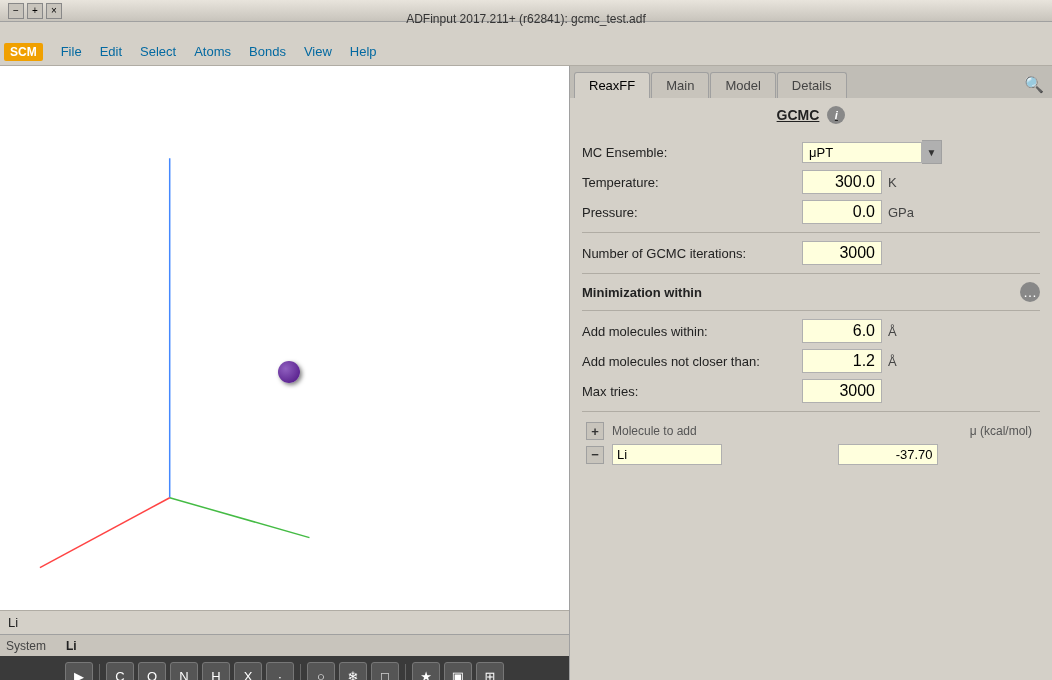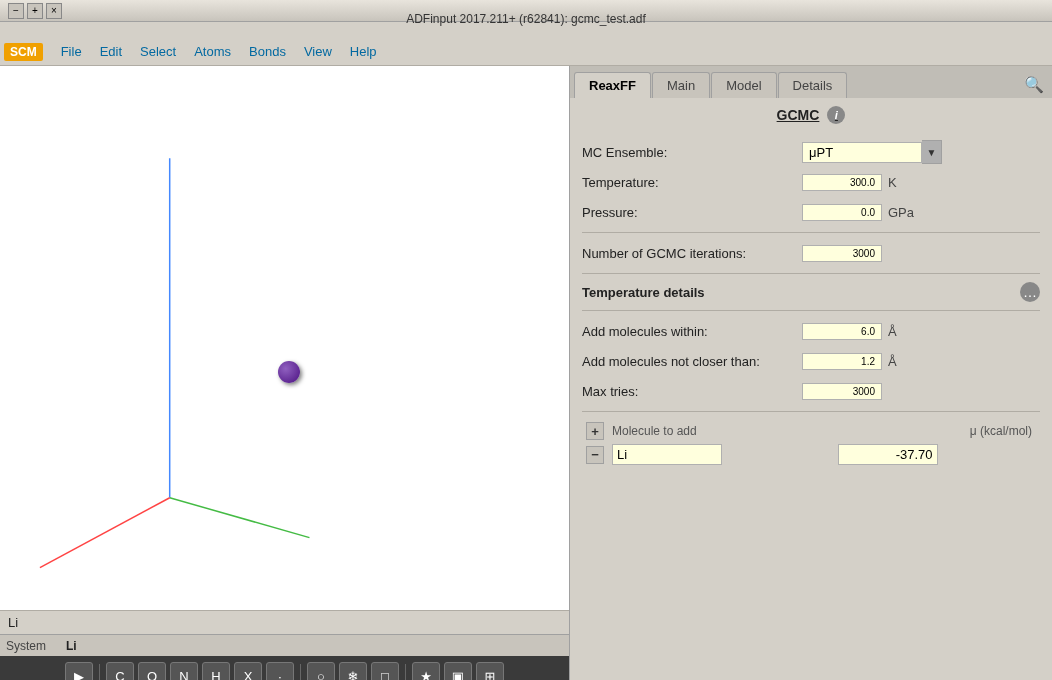--- a/index.html
+++ b/index.html
@@ -77,21 +77,21 @@
 
     
     #tabs {
       display: flex; align-items: flex-end; padding: 4px 4px 0 4px;
       background: #c0bdb6; gap: 1px;
     }
     .tab {
       padding: 5px 14px; font-size: 13px; cursor: pointer; border-radius: 3px 3px 0 0;
       border: 1px solid #a0a0a0; border-bottom: none; background: #c8c4bc; color: #444;
     }
-    .tab.active { background: #d4d0c8; color: #000; font-weight: bold; border-color: #a0a0a0; }
+    .tab.active { background: #d4d0c8; color: #000; font-weight: normal; border-color: #a0a0a0; }
     .tab-search { margin-left: auto; width: 28px; height: 28px; display: flex; align-items: center; justify-content: center; cursor: pointer; color: #555; font-size: 16px; }
 
     
     #panel-content {
       flex: 1; background: #d4d0c8; padding: 8px 12px; overflow-y: auto;
     }
 
     
     .section-title {
       text-align: center; font-size: 14px; font-weight: bold; color: #222;
@@ -105,21 +105,21 @@
       cursor: pointer; font-style: italic; font-weight: bold;
     }
 
     
     .form-row {
       display: flex; align-items: center; margin-bottom: 6px; min-height: 24px;
     }
     .form-label { flex: 0 0 220px; color: #222; font-size: 13px; }
     .form-input {
       background: #ffffdd; border: 1px solid #b0b0b0; padding: 2px 6px;
-      font-size: 10px; text-align: right; width: 80px;
+      font-size: 16px; text-align: right; width: 80px;
     }
     .form-unit { margin-left: 6px; color: #444; font-size: 13px; }
     .form-select-wrap { display: flex; align-items: center; }
     .form-select {
       background: #ffffdd; border: 1px solid #b0b0b0; padding: 2px 6px;
       font-size: 13px; width: 120px; appearance: none; -webkit-appearance: none;
     }
     .select-arrow {
       background: #b0b0b0; border: 1px solid #a0a0a0; border-left: none;
       width: 20px; height: 24px; display: flex; align-items: center; justify-content: center;
@@ -279,21 +279,21 @@
       <div class="divider"></div>
 
       <div class="form-row">
         <div class="form-label">Number of GCMC iterations:</div>
         <input class="form-input" type="text" value="3000" style="">
       </div>
 
       <div class="divider"></div>
 
       <div class="subsection-header">
-        <span class="subsection-title">Temperature details</span>
+        <span class="subsection-title">Minimization within</span>
         <div class="subsection-btn">…</div>
       </div>
 
       <div class="divider"></div>
 
       <div class="form-row">
         <div class="form-label">Add molecules within:</div>
         <input class="form-input" type="text" value="6.0" style="">
         <span class="form-unit">Å</span>
       </div>

